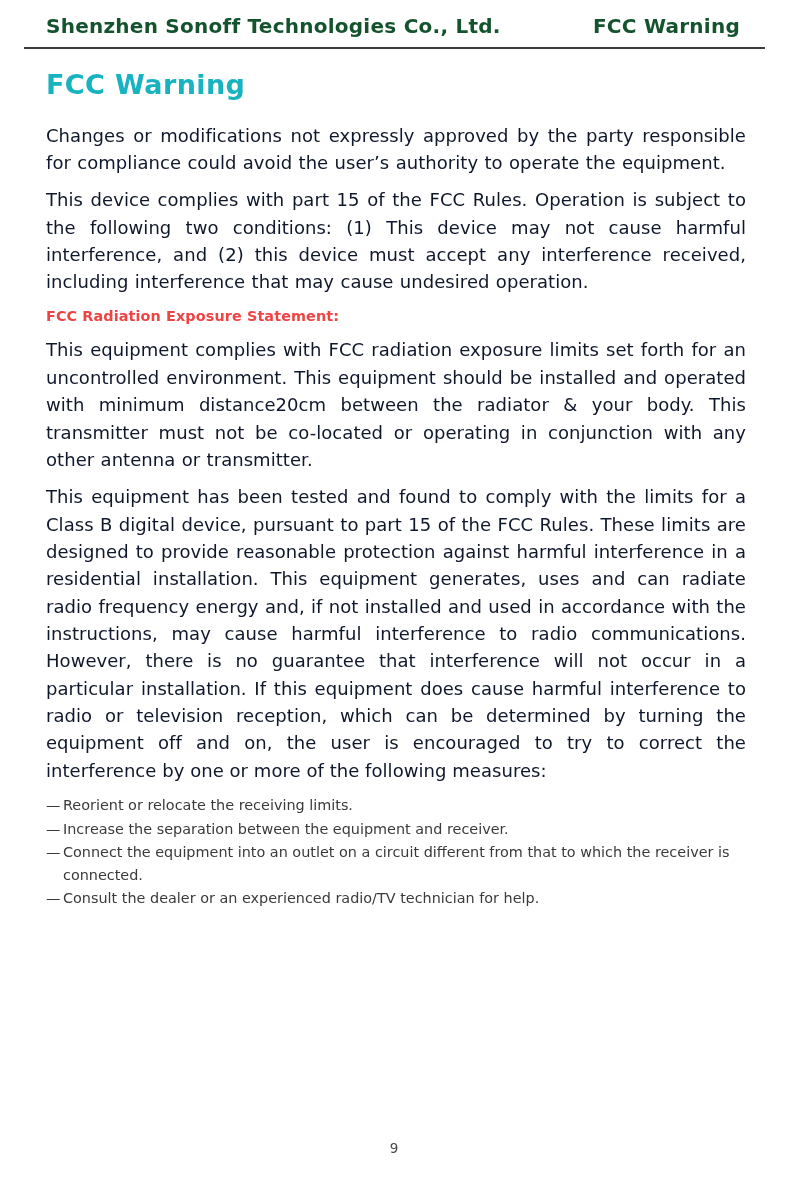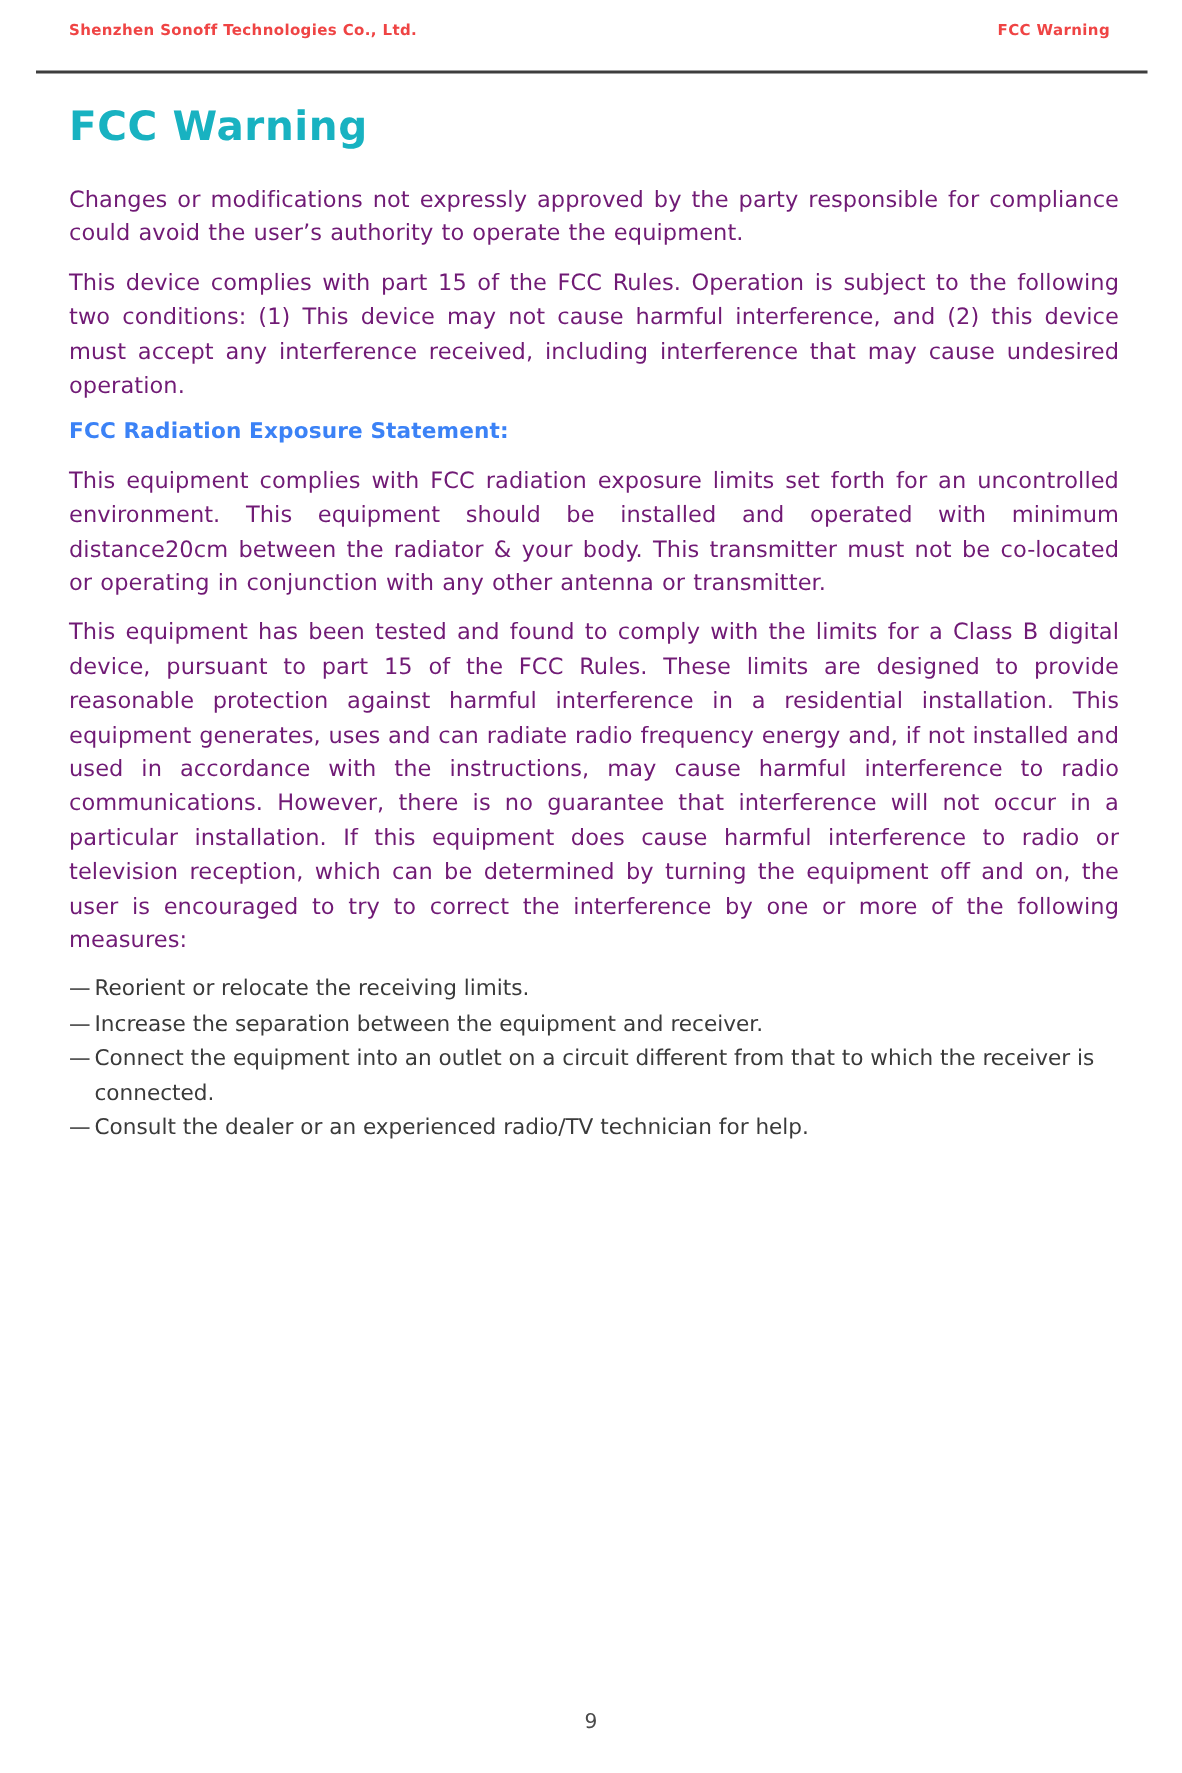--- a/index.html
+++ b/index.html
@@ -27,24 +27,24 @@
     left: 24px;
     right: 23px;
     top: 16px;
     height: 30px;
     display: flex;
     align-items: flex-start;
     justify-content: space-between;
   }
   .header-left,
   .header-right {
-    font-size: 10px;
+    font-size: 20px;
     font-weight: bold;
     letter-spacing: 0.25px;
-    color: #ef4444;
+    color: #14532d;
     white-space: nowrap;
     line-height: 1;
   }
   .header-left { padding-left: 22px; }
   .header-right { padding-right: 25px; }
 
   .header-rule {
     position: absolute;
     left: 24px;
     top: 47px;
@@ -65,37 +65,37 @@
     font-size: 27px;
     font-weight: bold;
     color: #18b2c1;
     letter-spacing: 0.4px;
     margin: 0 0 22px 0;
     line-height: 1.1;
   }
 
   p.para {
     margin: 0 0 10px 0;
-    font-size: 15px;
+    font-size: 18px;
     line-height: 1.52;
     text-align: justify;
     text-justify: inter-word;
-    color: #701a75;
+    color: #0f172a;
     letter-spacing: 0.05px;
   }
   p.para.loose {
     word-spacing: 0.6px;
   }
   p.para:last-child { margin-bottom: 0; }
 
   h3.sub {
     margin: 6px 0 9px 0;
     font-size: 14.4px;
     font-weight: bold;
-    color: #3b82f6;
+    color: #ef4444;
     line-height: 1.5;
     letter-spacing: 0.1px;
   }
 
   
   ul.dash-list {
     list-style: none;
     margin: 4px 0 0 0;
     padding: 0;
   }

